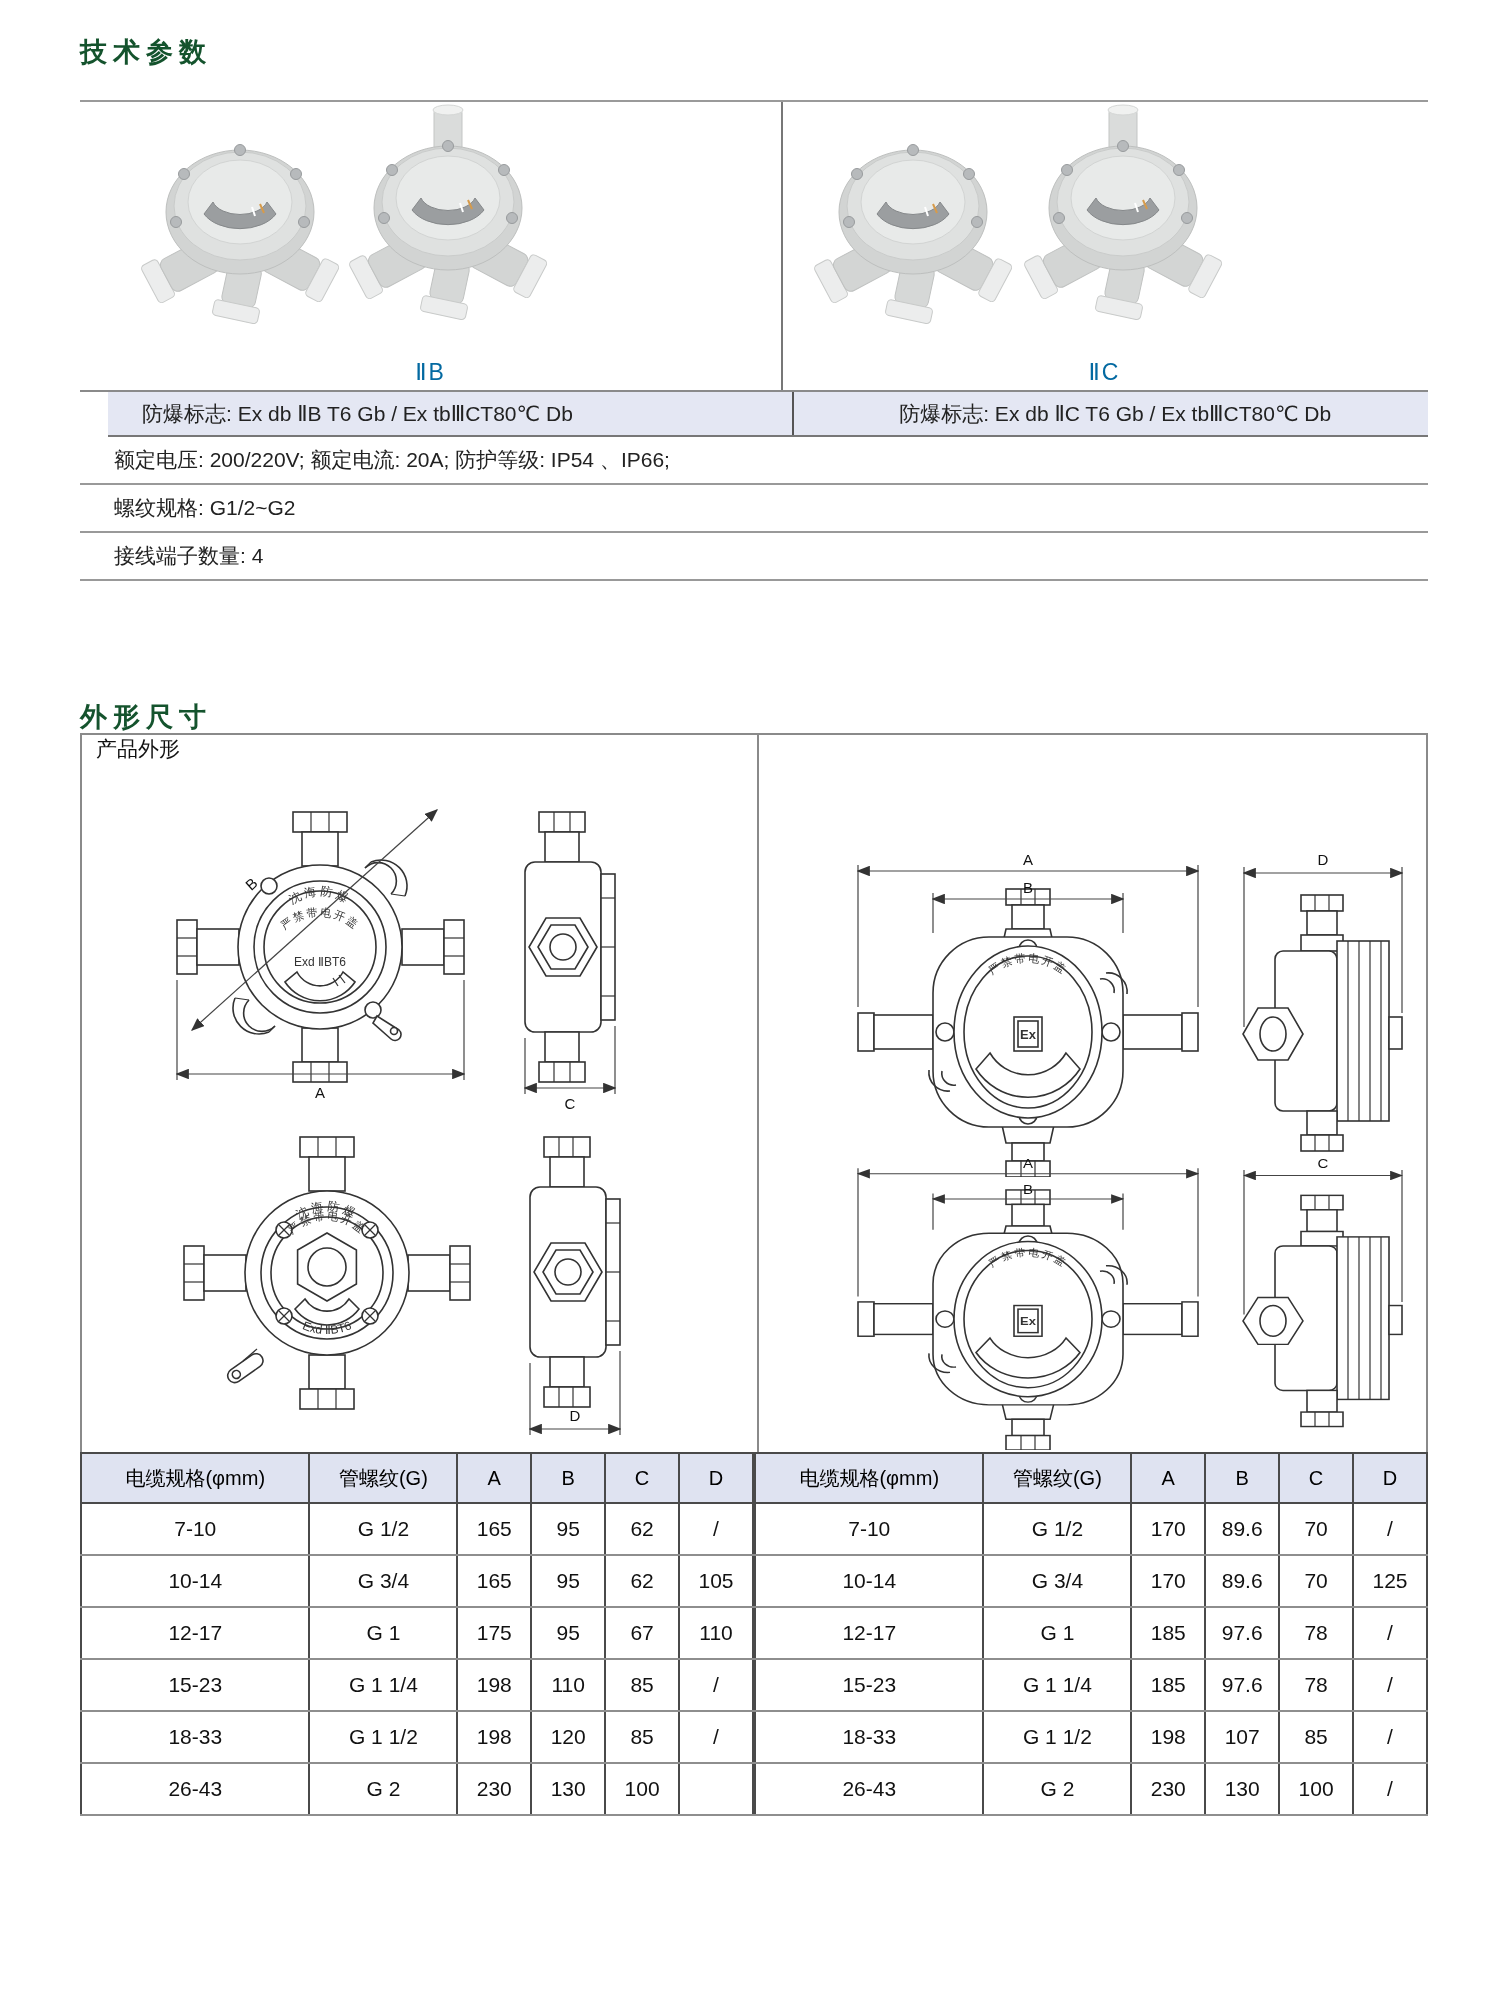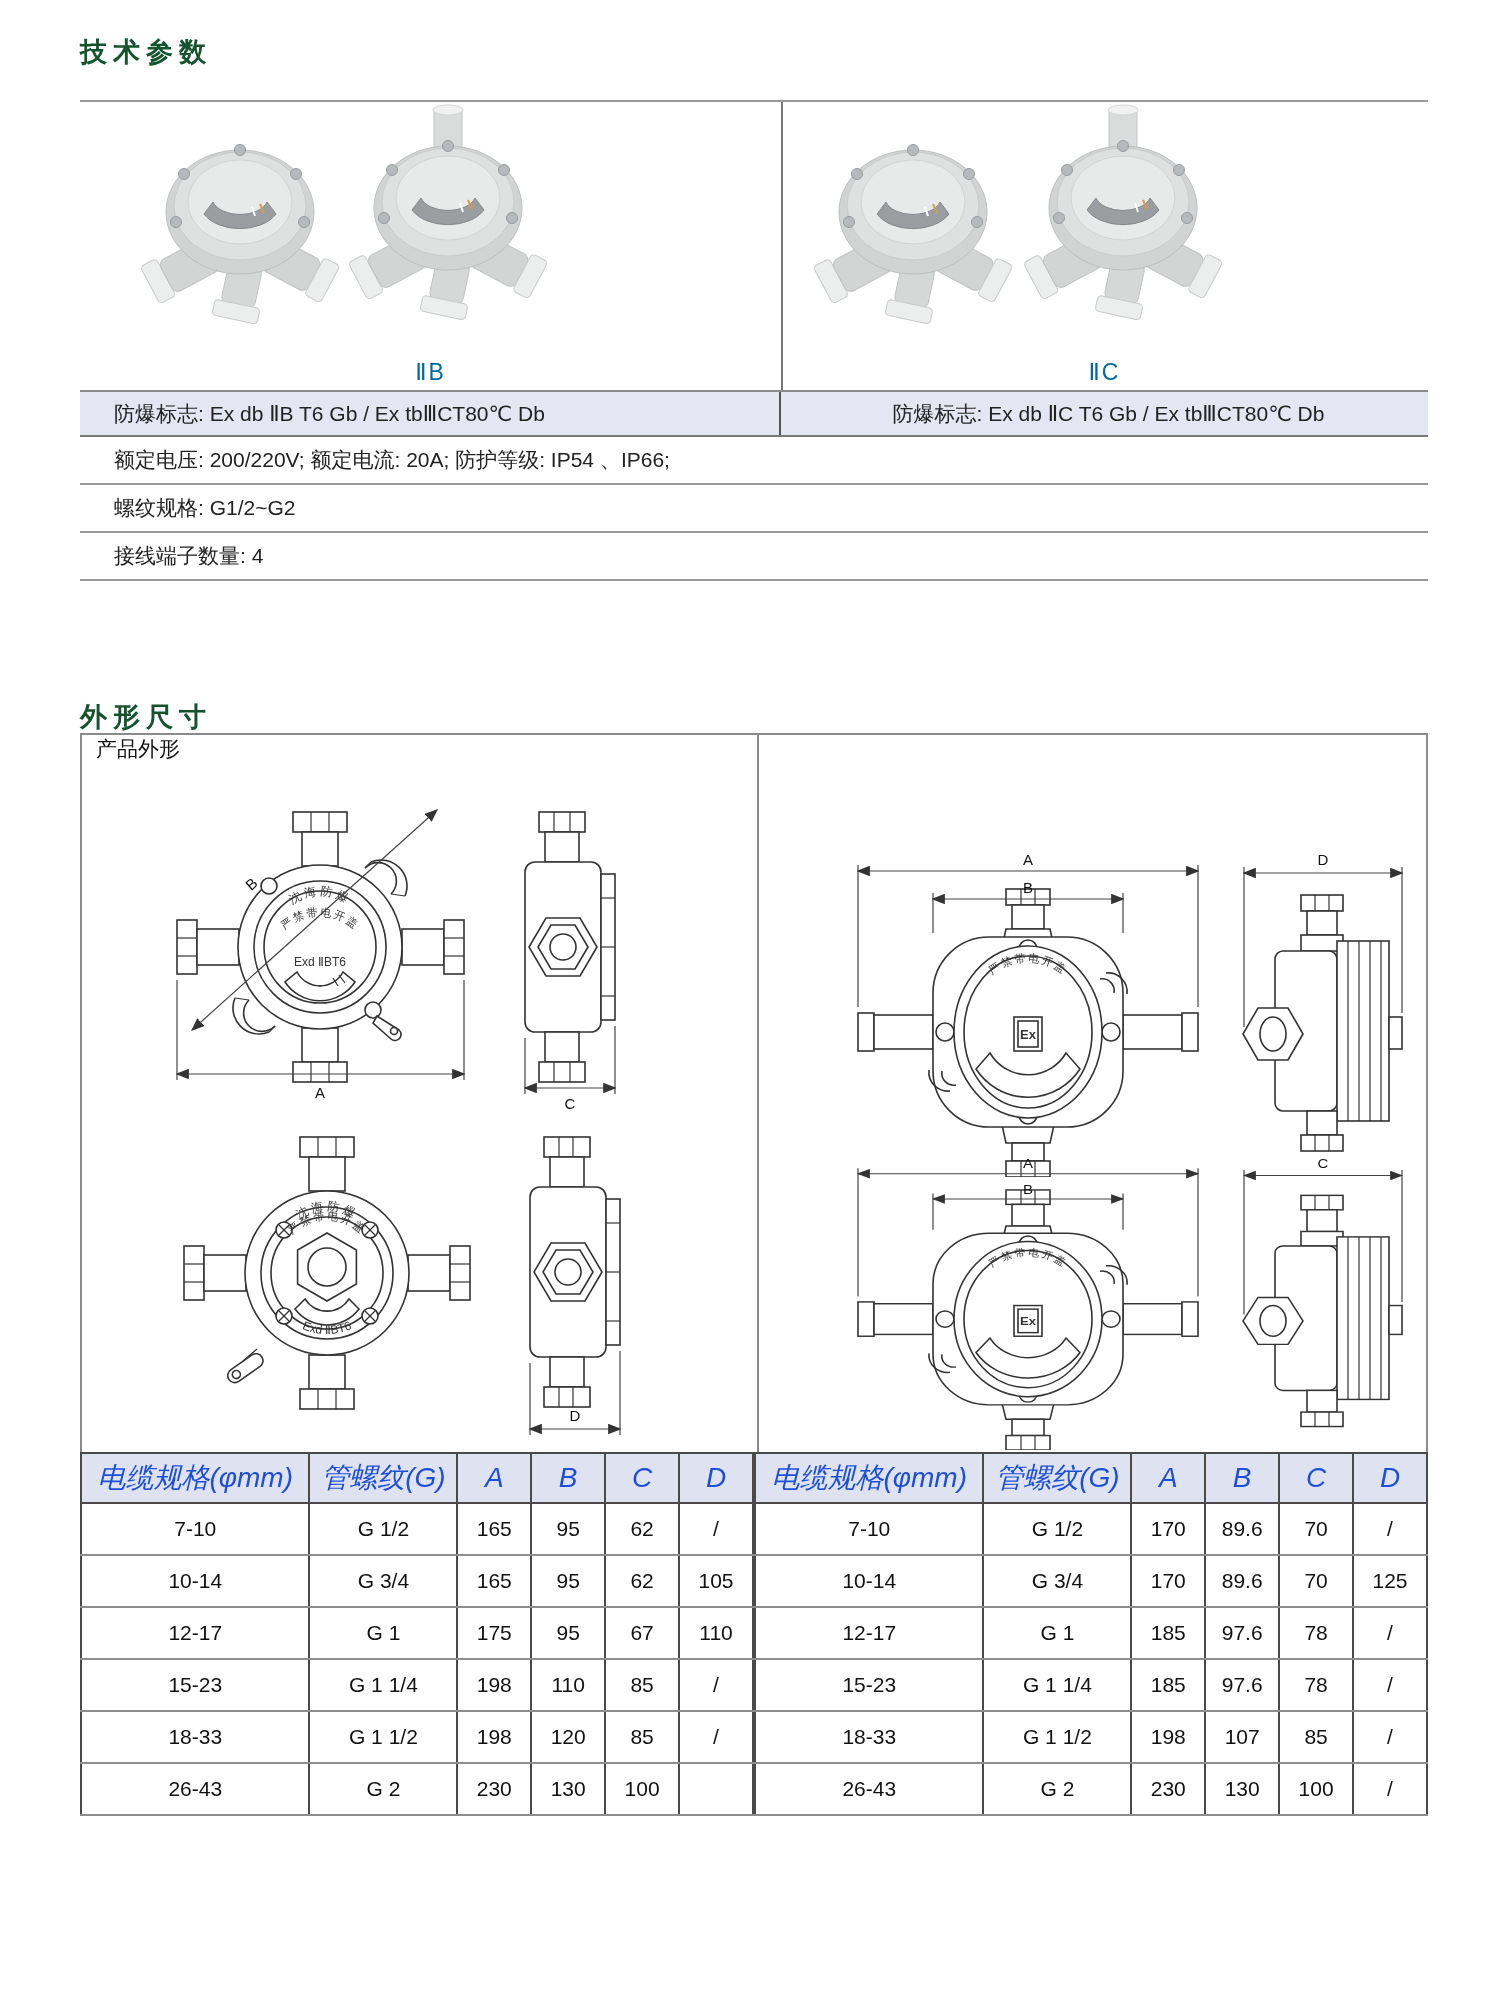--- a/index.html
+++ b/index.html
@@ -15,21 +15,21 @@
   #title-dim  { top:699px; }
 
   
   #tech-table { position:absolute; left:80px; top:100px; width:1348px; border-top:2px solid #9a9a9a; }
   .photo-row { position:relative; height:252px; }
   .caption-row { position:relative; height:36px; display:flex; border-bottom:2px solid #8a8a8a; }
   .caption-cell { display:flex; align-items:center; justify-content:center; font-size:23px; color:#0369a1; letter-spacing:2px; }
   .caption-left { width:52%; } .caption-right { width:48%; }
   .vdiv { position:absolute; left:52%; top:0; bottom:0; width:0; border-left:2px solid #777; }
   .photo { position:absolute; }
-  .ex-row { height:43px; display:flex; background:#e4e7f3; border-bottom:2px solid #777; font-size:21px; }
+  .ex-row { height:43px; display:flex; background:#e4e7f3; border-bottom:2px solid #777; font-size:21px;margin-left:28px; }
   .ex-left { width:52%; display:flex; align-items:center; padding-left:34px; box-sizing:border-box; border-right:2px solid #555; }
   .ex-right { flex:1; display:flex; align-items:center; justify-content:center;padding-left:8px; }
   .info-row { height:46px; display:flex; align-items:center; padding-left:34px; border-bottom:2px solid #999; font-size:21px; }
 
   
   #outline-box { position:absolute; left:80px; top:733px; width:1344px; height:719px;
     border:2px solid #8a8a8a; border-bottom:none; }
   #outline-box .odiv { position:absolute; left:50.2%; top:0; bottom:0; width:0; border-left:2px solid #8a8a8a; }
   .outline-label { position:absolute; left:14px; top:0; font-size:21px; color:#111; }
   .drawing { position:absolute; }
@@ -40,21 +40,21 @@
   .dim line { stroke:#444; stroke-width:1.2px; }
   .dim text { font-size:15px; fill:#111; font-family:"Liberation Sans",sans-serif; }
   .arc-t { fill:#333; font-size:12px; letter-spacing:3px; }
   .arc-s { fill:#333; font-size:11px; letter-spacing:2px; }
   .mk { font-size:12px; fill:#333; }
   .exbox-t { font-size:13px; fill:#333; font-weight:bold; }
 
   
   .size-table { position:absolute; top:1452px; width:674px; border-collapse:collapse; table-layout:fixed;
     border:2px solid #4a4a4a; }
-  .size-table th { background:#dfe3f1; border:2px solid #4a4a4a; font-weight:normal; font-size:28px; height:46px; color:#1d4ed8;font-style:italic; }
+  .size-table th { background:#dfe3f1; border:2px solid #4a4a4a; font-weight:normal; font-size:20px; height:46px; color:#000000; }
   .size-table td { border-left:2px solid #4a4a4a; border-right:2px solid #4a4a4a;
     border-top:2px solid #8e8e8e; border-bottom:2px solid #8e8e8e;
     height:48px; text-align:center; font-size:21px; color:#111; }
   #table-left { left:80px; } #table-right { left:754px; }
   .c0{width:34%}.c1{width:22%}.c2{width:11%}.c3{width:11%}.c4{width:11%}.c5{width:11%}
 </style>
 </head>
 <body>
 
 <svg width="0" height="0" style="position:absolute" aria-hidden="true">

